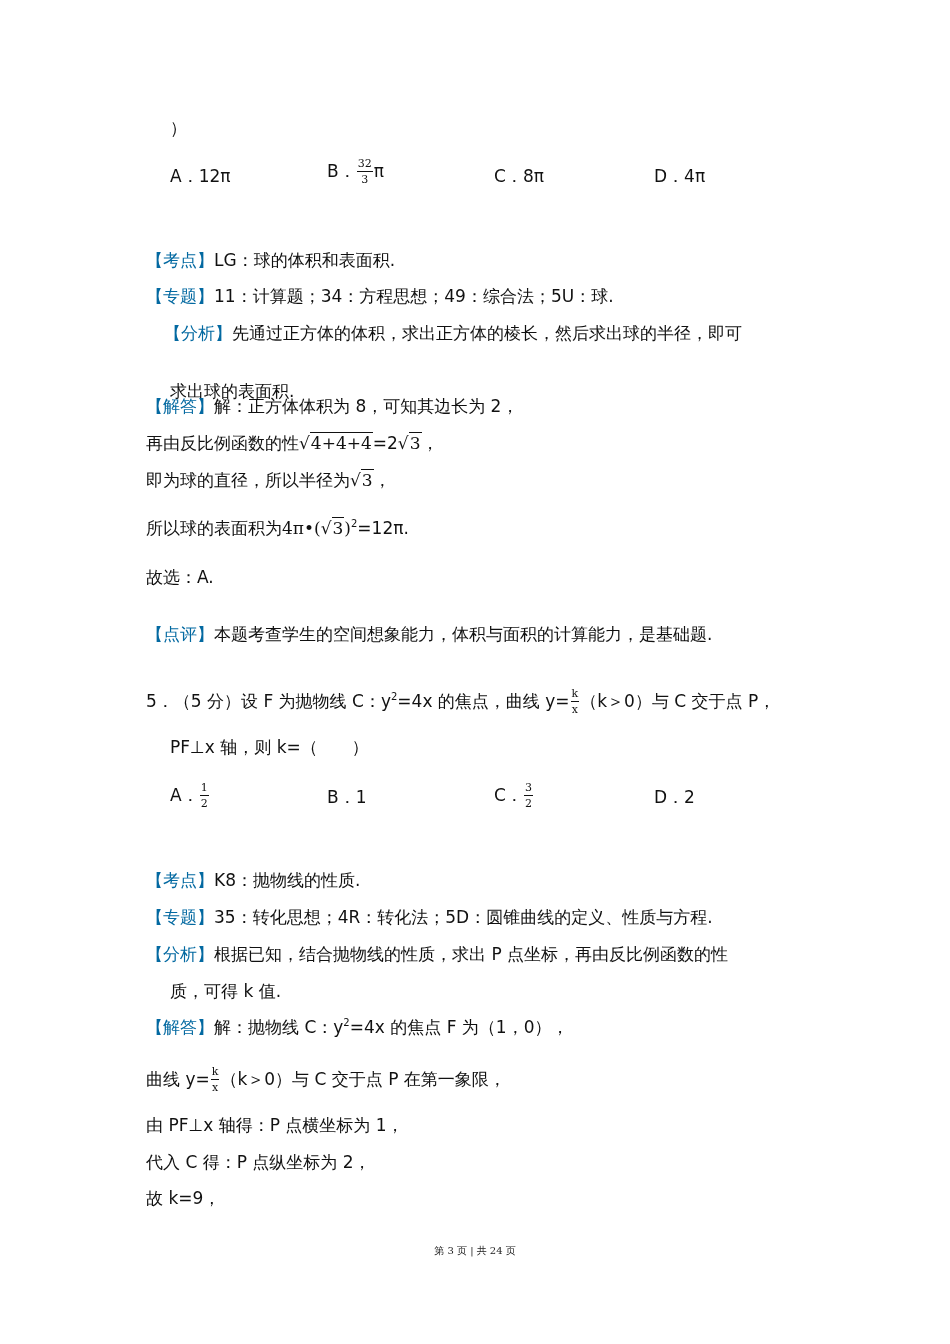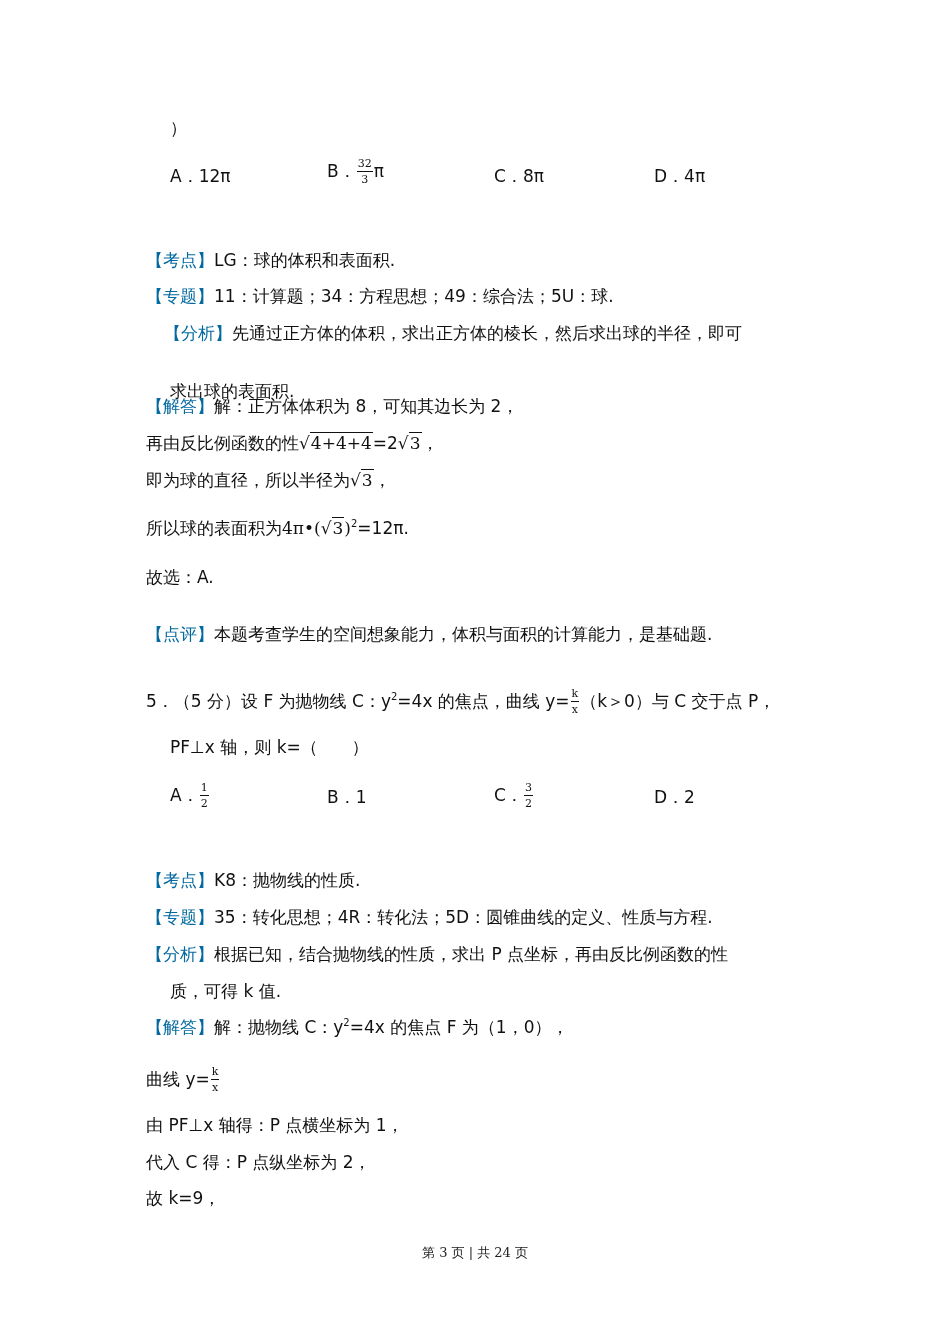--- a/index.html
+++ b/index.html
@@ -7,21 +7,21 @@
          font-family: "DejaVu Sans", "Liberation Sans", sans-serif; color: #111; font-size: 17px; }
   .ln { position: absolute; white-space: nowrap; line-height: 24px; }
   .tag { color: #0369a1; }
   .frac { display: inline-block; vertical-align: middle; text-align: center; font-family: "DejaVu Serif", serif; font-size: 11px; line-height: 15px; margin: 0 1px; }
   .frac .num { display: block; border-bottom: 1px solid #111; padding: 0 1px; }
   .frac .den { display: block; padding: 0 1px; }
   .opt { position: absolute; white-space: nowrap; line-height: 24px; }
   .sqrt { display: inline-block; font-family: "DejaVu Serif", serif; }
   .sqrt .rad { border-top: 1px solid #111; padding: 0 1px; text-align: right; }
   sup { font-size: 10px; line-height: 0; }
-  .footer { position: absolute; top: 1244px; left: 0; width: 950px; text-align: center; font-size: 13px; color: #222; font-family: "DejaVu Serif", serif; }
+  .footer { position: absolute; top: 1244px; left: 0; width: 950px; text-align: center; font-size: 10px; color: #222; font-family: "DejaVu Serif", serif; }
   .serif { font-family: "DejaVu Serif", serif; }
 </style>
 </head>
 <body>
 
 <div class="ln" style="top:116px;left:170px;">）</div>
 
 <div class="opt" style="top:164px;left:170px;">
   <span>A．</span><span>12π</span>
 </div>
@@ -88,19 +88,19 @@
   <span class="tag">【专题】</span><span>35：转化思想；4R：转化法；5D：圆锥曲线的定义、性质与方程.</span>
 </div>
 <div class="ln" style="top:942px;left:146px;">
   <span class="tag">【分析】</span><span>根据已知，结合抛物线的性质，求出 P 点坐标，再由反比例函数的性</span>
 </div>
 <div class="ln" style="top:979px;left:170px;">质，可得 k 值.</div>
 <div class="ln" style="top:1015px;left:146px;">
   <span class="tag">【解答】</span><span>解：抛物线 C：y</span><sup>2</sup><span>=4x 的焦点 F 为（1，0），</span>
 </div>
 <div class="ln" style="top:1064px;left:146px;">
-  <span>曲线 y=</span><span class="frac"><span class="num">k</span><span class="den">x</span></span>
+  <span>曲线 y=</span><span class="frac"><span class="num">k</span><span class="den">x</span></span><span>（k＞0）与 C 交于点 P 在第一象限，</span>
 </div>
 <div class="ln" style="top:1113px;left:146px;">由 PF⊥x 轴得：P 点横坐标为 1，</div>
 <div class="ln" style="top:1150px;left:146px;">代入 C 得：P 点纵坐标为 2，</div>
 <div class="ln" style="top:1186px;left:146px;">故 k=9，</div>
 
 <div class="footer">第 3 页 | 共 24 页</div>
 
 </body></html>

